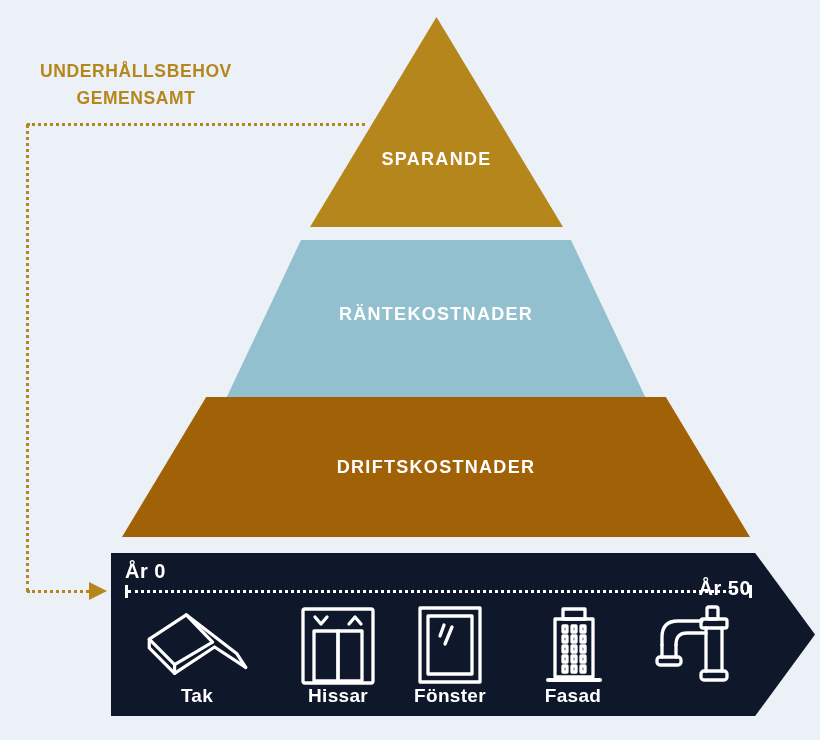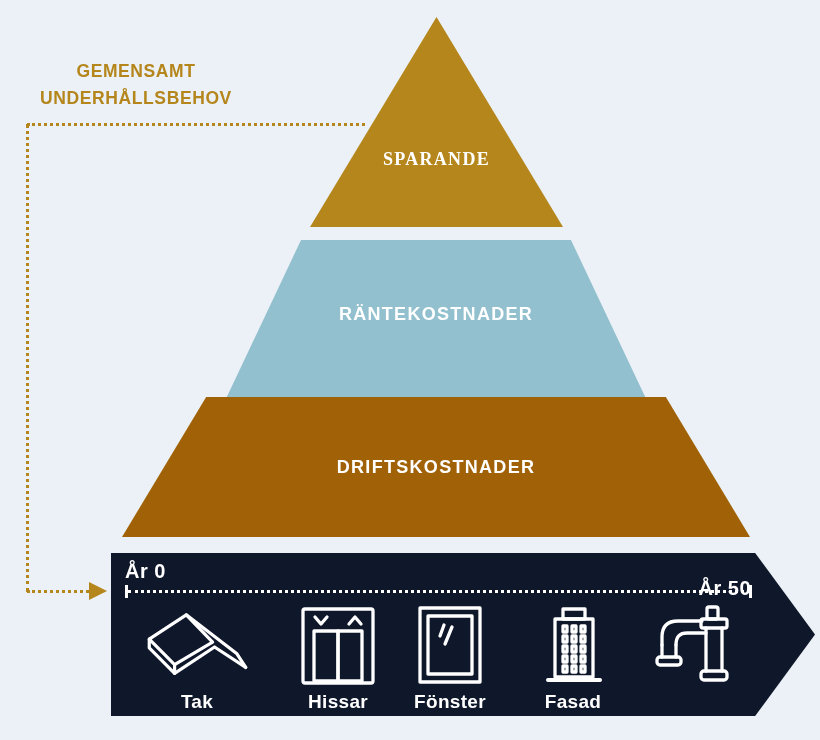--- a/index.html
+++ b/index.html
@@ -28,21 +28,21 @@
   
   .level{display:flex;align-items:center;justify-content:center;}
   .level-label{
     color:#fff;font-weight:bold;font-size:18px;letter-spacing:1.3px;
     text-align:center;width:100%;position:absolute;
   }
   .level-top{
     left:310px;top:17px;width:253px;height:210px;background:#B5861B;
     clip-path:polygon(50% 0,100% 100%,0 100%);
   }
-  .level-top .level-label{top:132px;font-family:Liberation Serif, serif;}
+  .level-top .level-label{top:132px;}
   .level-mid{
     left:214px;top:240px;width:444px;height:184px;background:#93C0CF;
     clip-path:polygon(19.6% 0,80.4% 0,100% 100%,0 100%);
   }
   .level-mid .level-label{top:64px;}
   .level-bottom{
     left:122px;top:397px;width:628px;height:140px;background:#a16207;
     clip-path:polygon(13.4% 0,86.6% 0,100% 100%,0 100%);
   }
   .level-bottom .level-label{top:60px;}
@@ -53,33 +53,33 @@
     clip-path:polygon(0 0,91.5% 0,100% 50%,91.5% 100%,0 100%);
   }
   .yr{position:absolute;color:#fff;font-weight:bold;font-size:20px;letter-spacing:0.5px;}
   .yr-start{left:14px;top:7px;}
   .yr-end{right:64px;top:24px;}
   .tl-dots{position:absolute;left:17px;top:37px;width:622px;height:0;border-top:3px dotted #fff;}
   .tl-tick{position:absolute;top:32px;width:3px;height:13px;background:#fff;}
   .tick-l{left:14px;}  .tick-r{left:638px;}
   .tl-item{position:absolute;top:50px;width:130px;text-align:center;}
   .tl-icon{height:82px;display:flex;align-items:flex-end;justify-content:center;}
-  .tl-label{color:#fff;font-weight:bold;font-size:19px;margin-top:6px;letter-spacing:0.3px;}
+  .tl-label{color:#fff;font-weight:bold;font-size:19px;letter-spacing:0.3px;}
   .it-0{left:21px;} .it-1{left:162px;} .it-2{left:274px;} .it-3{left:397px;} .it-4{left:521px;}
 
   svg.ic{display:block;}
   svg.ic *{stroke:#fff;fill:none;stroke-width:3.3;stroke-linejoin:round;stroke-linecap:round;}
   svg.ic .fillw{fill:#fff;stroke:none;}
 </style>
 </head>
 <body>
 
 <div class="abs annotation">
+  <div>UNDERHÅLLSBEHOV</div>
   <div>GEMENSAMT</div>
-  <div>UNDERHÅLLSBEHOV</div>
 </div>
 
 <div class="abs dot-h-top"></div>
 <div class="abs dot-v"></div>
 <div class="abs dot-h-bot"></div>
 <div class="abs arrowhead"></div>
 
 <div class="abs level level-top">
   <div class="level-label">SPARANDE</div>
 </div>

